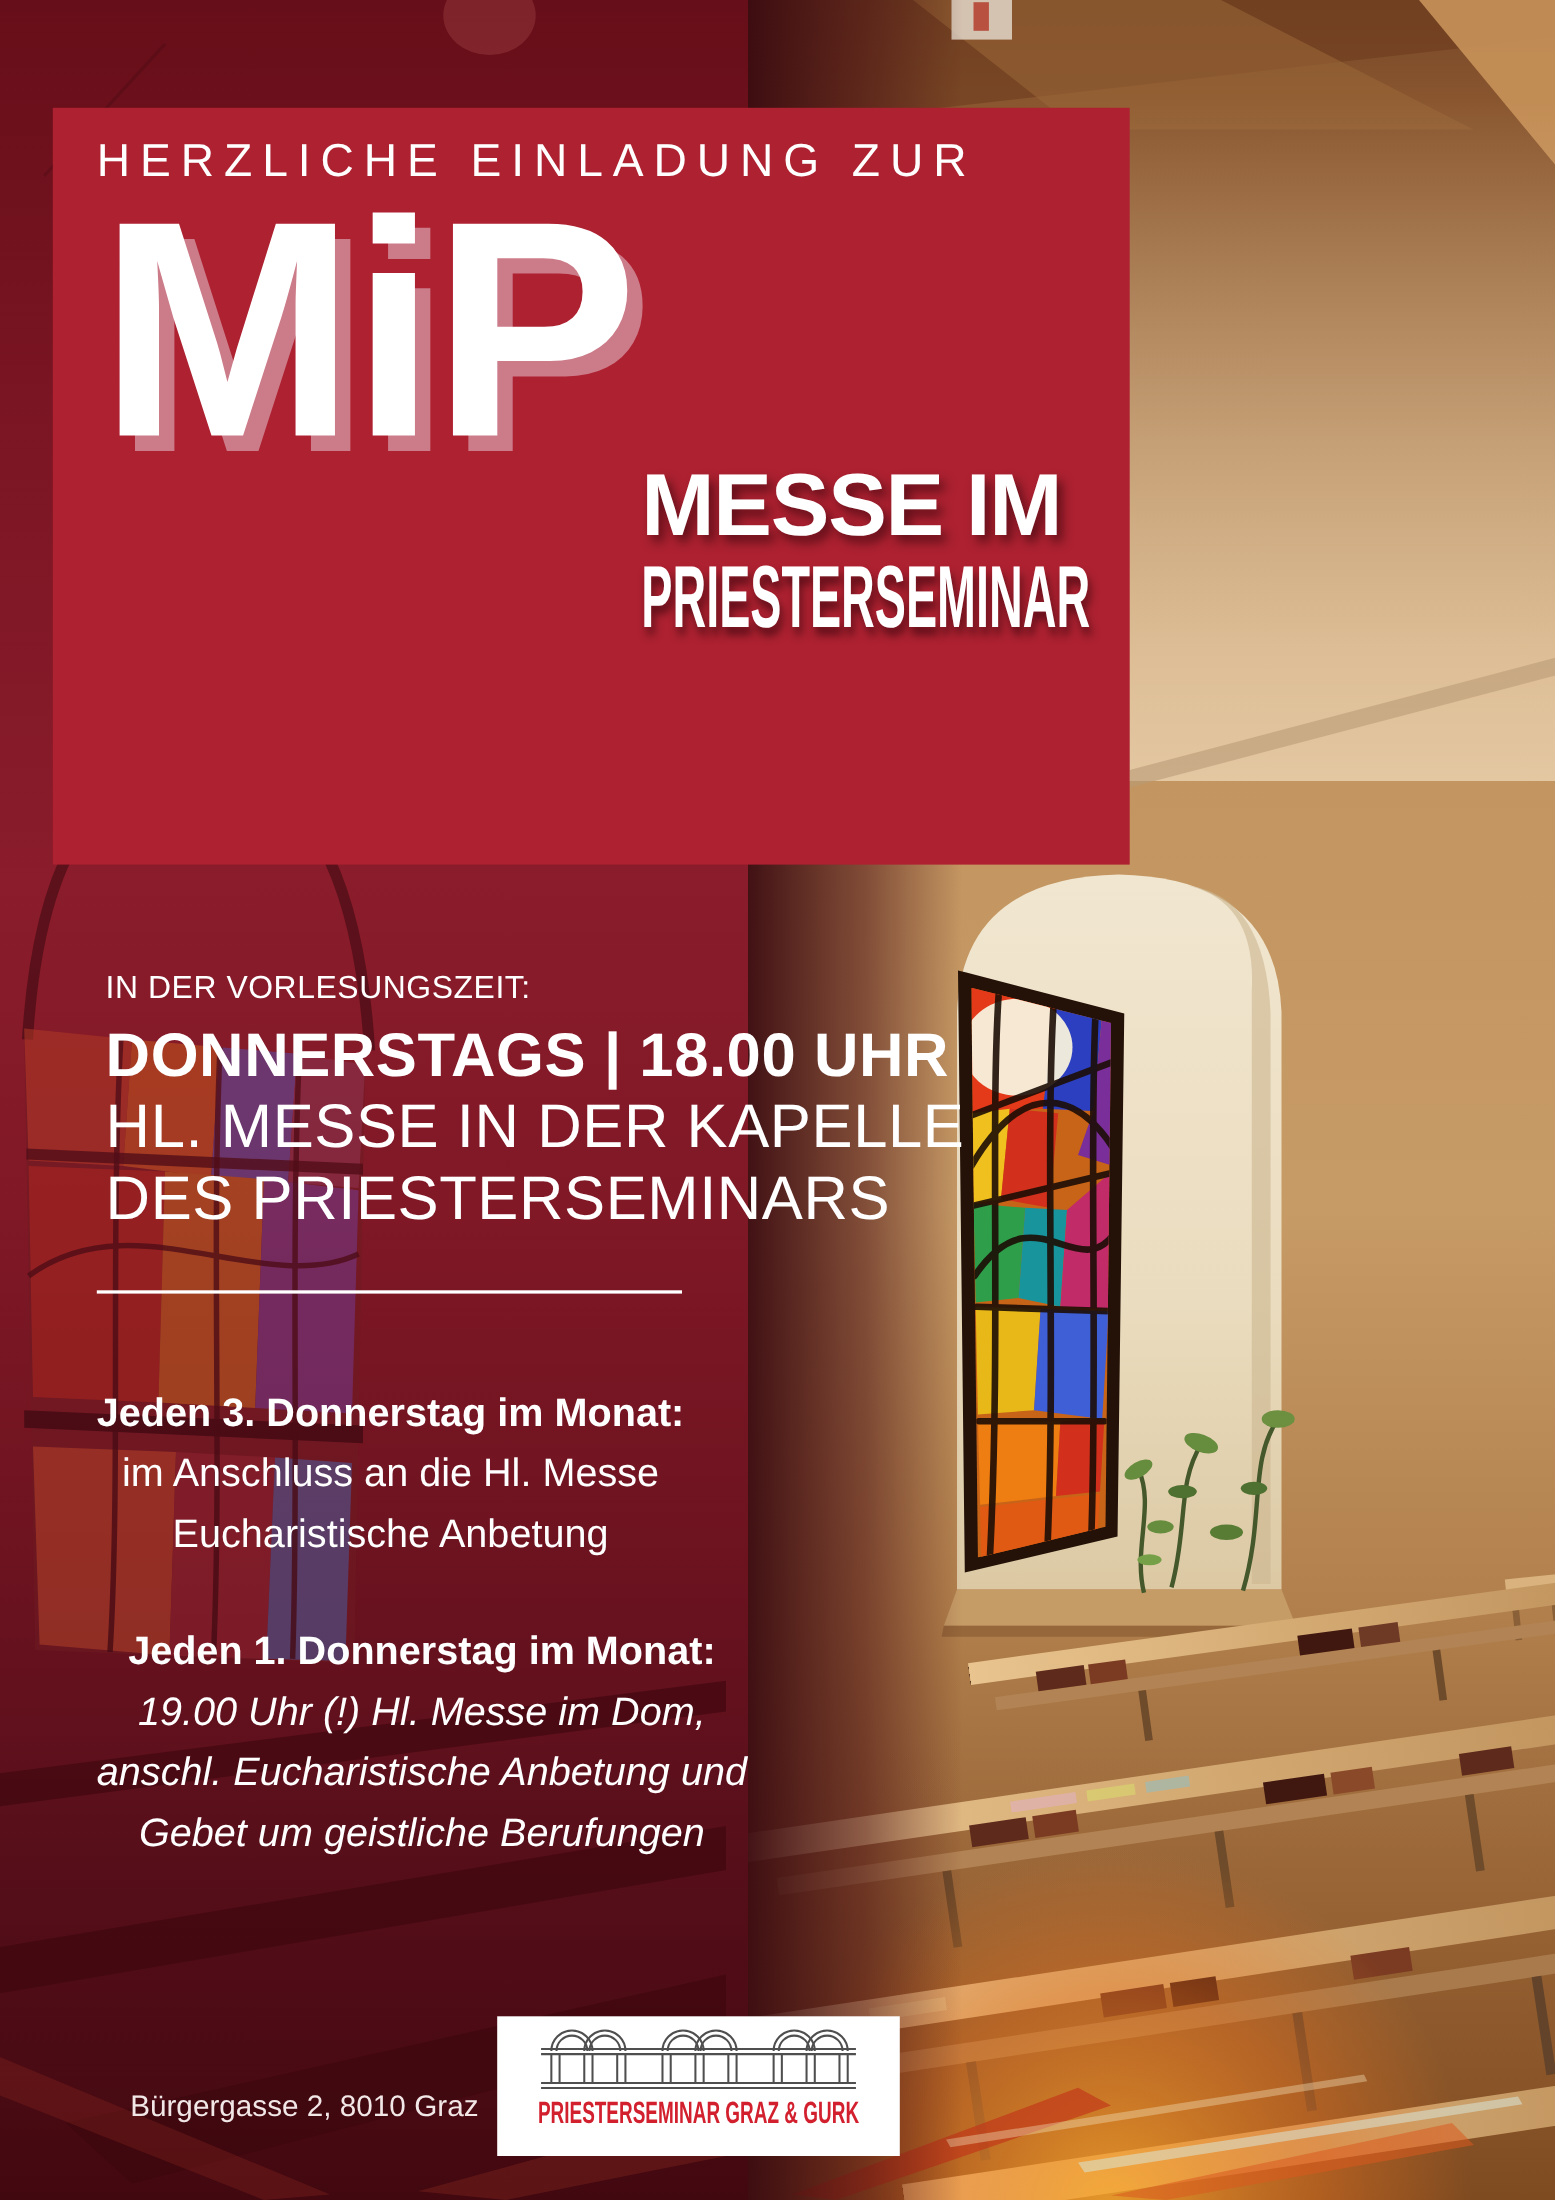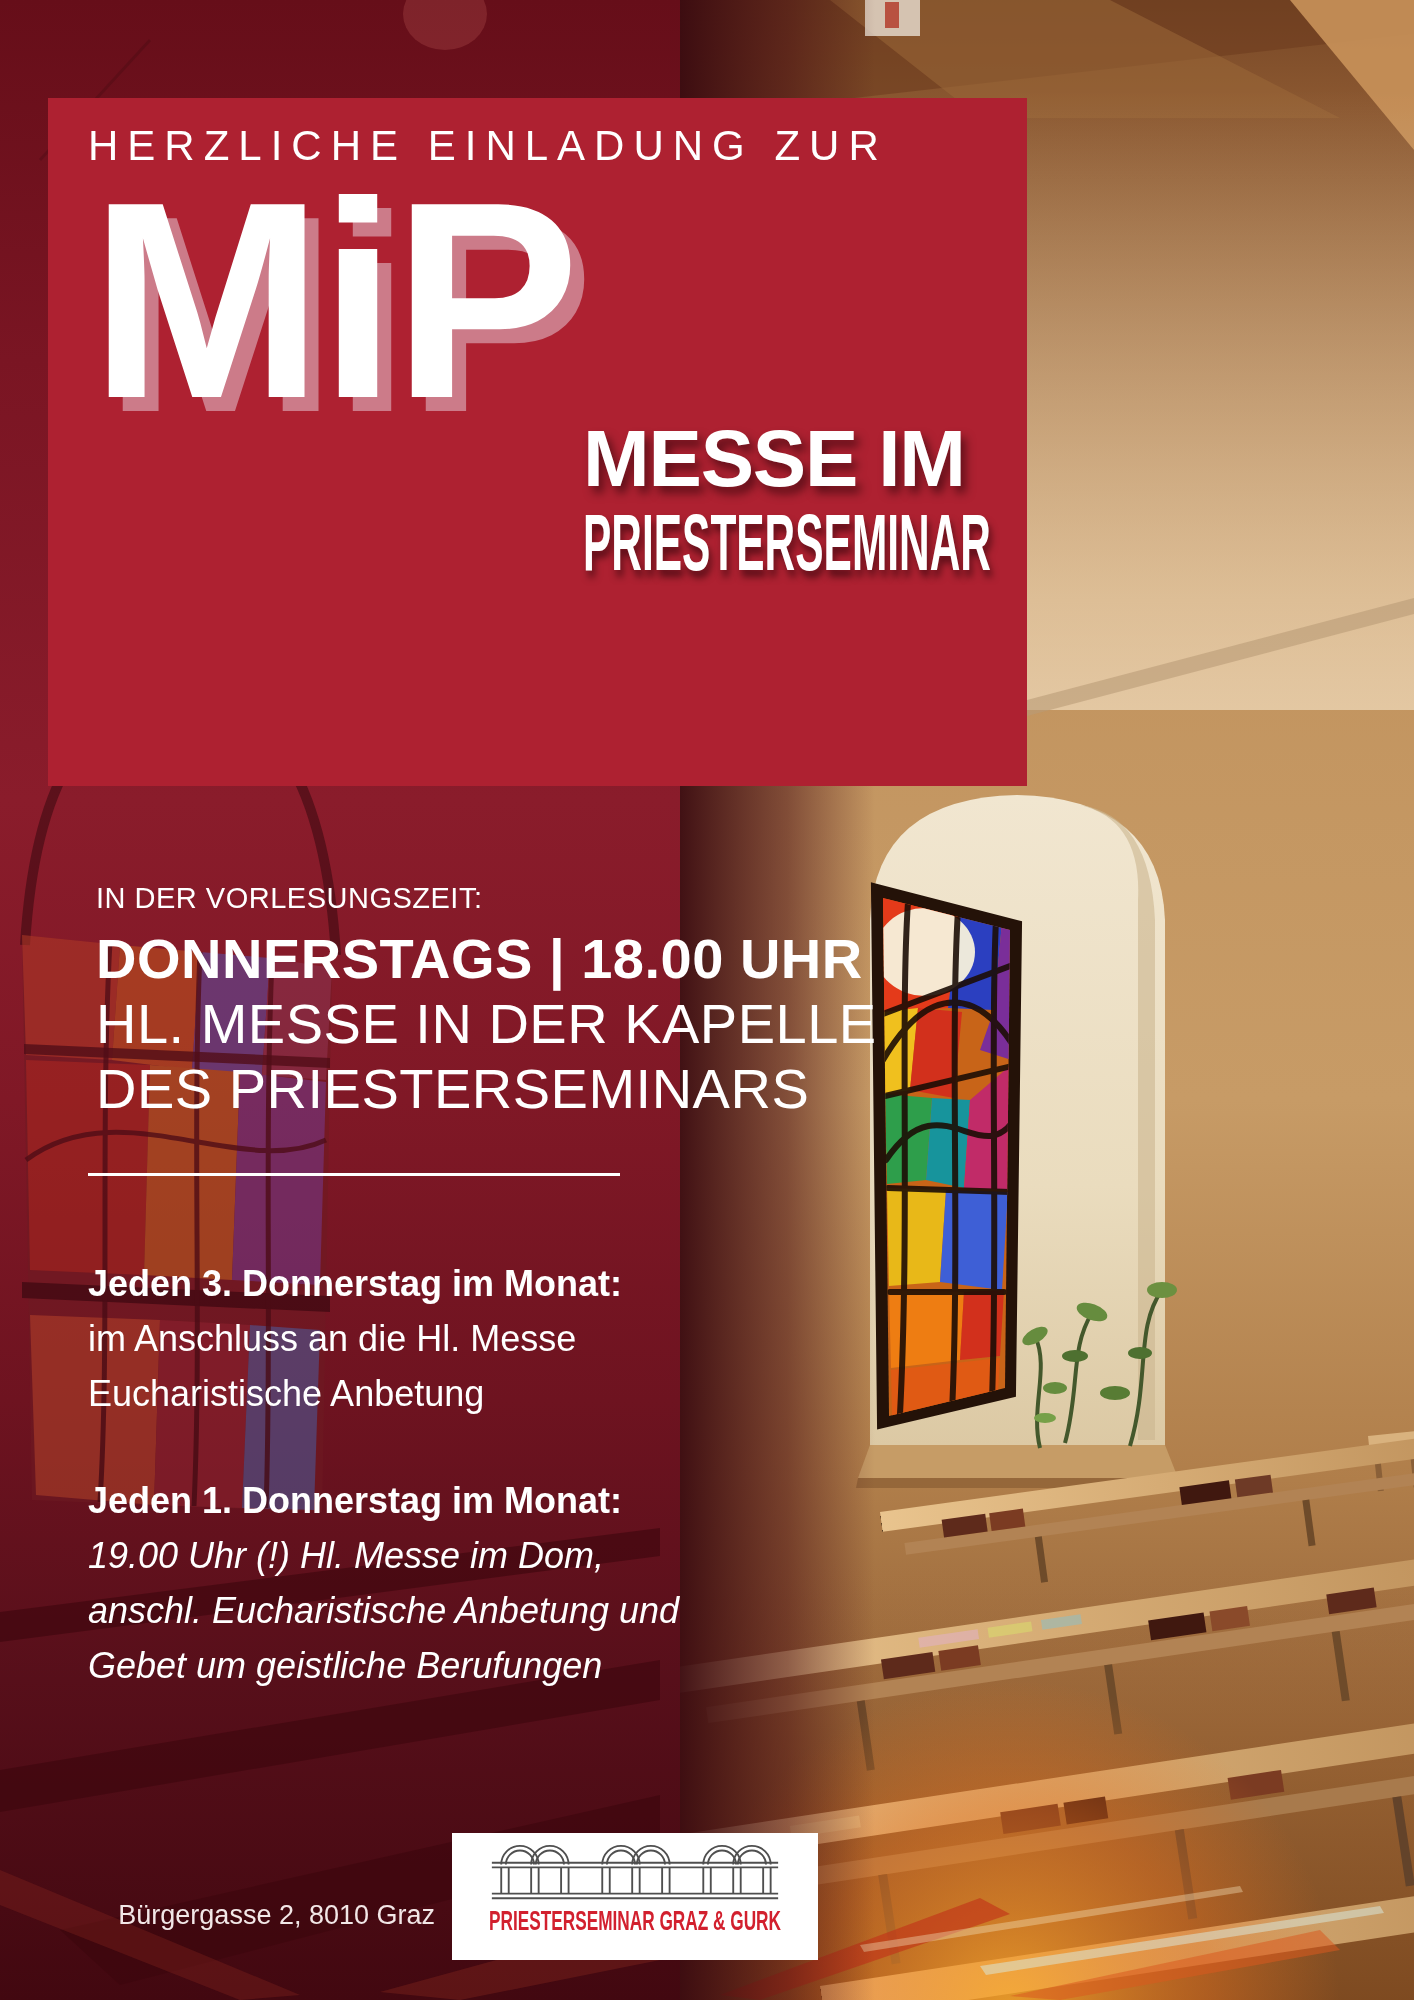--- a/index.html
+++ b/index.html
@@ -32,21 +32,21 @@
   
   .tx{position:absolute;left:96px;color:#FFFFFF;white-space:nowrap;text-align:center;}
   .intro{top:882px;font-size:29px;letter-spacing:.5px;}
   .big{font-size:56px;letter-spacing:.5px;}
   .b{font-weight:700;}
   .l1{top:926px;} .l2{top:991px;} .l3{top:1056px;}
   .divider{position:absolute;left:88px;top:1173px;width:532px;height:3px;
            background:#FFFFFF;}
   .block{position:absolute;left:88px;color:#FFFFFF;font-size:36px;line-height:55px;}
   .blk3{top:1256px;} .blk1{top:1473px;}
-  .block p{margin:0;white-space:nowrap;}
+  .block p{margin:0;white-space:nowrap;text-align:center;}
   .it{font-style:italic;}
 
   
   .address{position:absolute;left:60px;top:1900px;width:375px;text-align:right;
            color:#F2E7E7;font-size:27px;line-height:31px;}
   .logo-box{position:absolute;left:452px;top:1833px;width:366px;height:127px;
             background:#FFFFFF;display:flex;flex-direction:column;align-items:center;}
   .logo-box .arches{margin-top:11px;}
   .logo-text-svg{margin-top:3px;}
   .logo-text-svg text{fill:#D2202E;font-family:"Liberation Sans",sans-serif;

